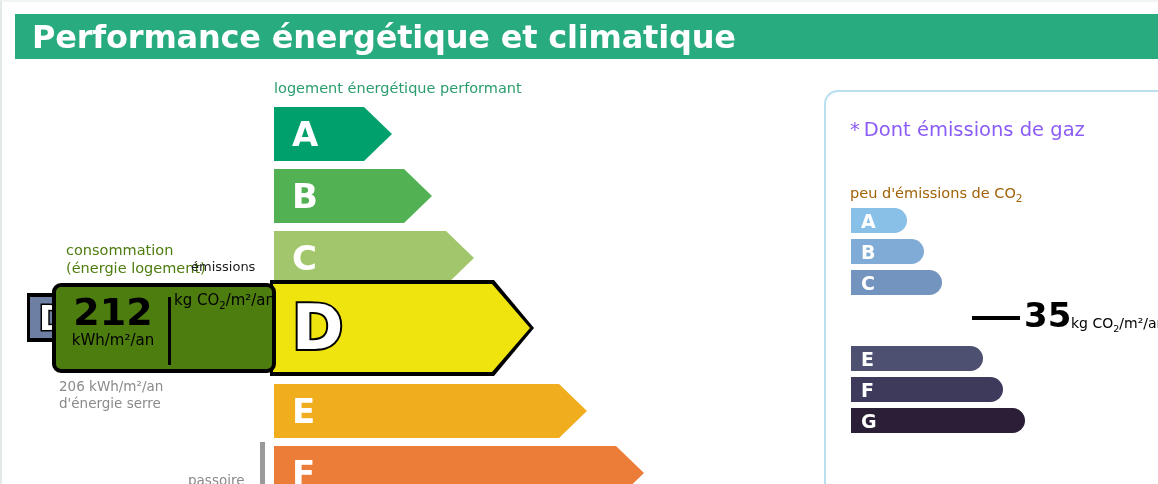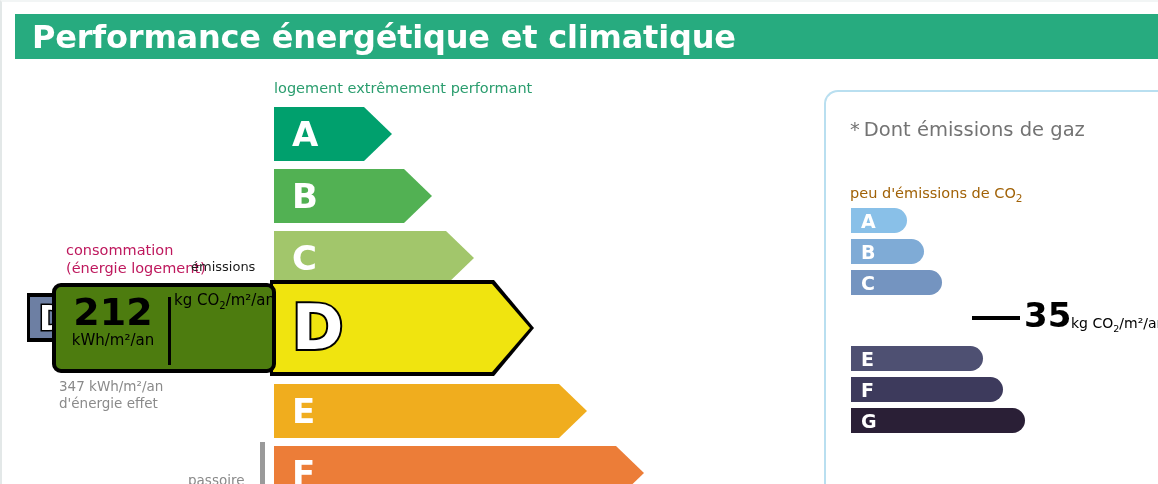--- a/index.html
+++ b/index.html
@@ -187,21 +187,21 @@
     border: 2px solid #b9dff0;
     border-right: none;
     border-bottom: none;
     border-radius: 14px 0 0 0;
     background: #ffffff;
   }
   #ges-title {
     position: absolute;
     left: 24px; top: 26px;
     font-size: 19.5px;
-    color: #737373;
+    color: #8b5cf6;
     line-height: 1.25;
     white-space: nowrap;
   }
   #ges-title .star { margin-right: 4px; }
   #ges-subcaption {
     position: absolute;
     left: 24px; top: 93px;
     color: #a16207;
     font-size: 14.5px;
     white-space: nowrap;
@@ -283,21 +283,21 @@
 <body>
 
 <div id="page">
 
   <div id="header-bar">
     <div id="header-title">Performance énergétique et climatique</div>
   </div>
 
   <div id="energy-scale">
 
-    <div id="top-caption">logement extrêmement performant</div>
+    <div id="top-caption">logement énergétique performant</div>
 
     <div id="bands-container">
         <div class="band" style="top: 105px; width: 118px;">
           <div class="bandbody arrow" style="background: rgb(0, 160, 109);"></div>
           <div class="bandlabel">A</div>
         </div>
         <div class="band" style="top: 167px; width: 158px;">
           <div class="bandbody arrow" style="background: rgb(82, 177, 83);"></div>
           <div class="bandlabel">B</div>
         </div>
@@ -327,29 +327,29 @@
       <div class="info-col" id="info-col-left">
         <div class="info-value">212</div>
         <div class="info-unit">kWh/m²/an</div>
       </div>
 
       <div class="info-col" id="info-col-right">
         <div class="info-unit"><span>kg CO</span><sub>2</sub><span>/m²/an</span></div>
       </div>
     </div>
 
-    <div style="position:absolute;left:64px;top:239px;font-size:14.5px;color:#be185d;line-height:1.25;white-space:nowrap;">
+    <div style="position:absolute;left:64px;top:239px;font-size:14.5px;color:#4d7c0f;line-height:1.25;white-space:nowrap;">
       <div>consommation</div>
       <div>(énergie logement)</div>
     </div>
     <div style="position:absolute;left:189px;top:257px;font-size:13px;color:#1a1a1a;white-space:nowrap;">émissions</div>
 
     <div id="caption-final">
-      <div>347 kWh/m²/an</div>
-      <div>d'énergie effet</div>
+      <div>206 kWh/m²/an</div>
+      <div>d'énergie serre</div>
     </div>
 
     <div id="passoire-bar"></div>
     <div id="passoire-label">passoire</div>
   </div>
 
   <div id="ges-panel">
     <div id="ges-title">
       <span class="star">*</span><span>Dont émissions de gaz</span>
     </div>

